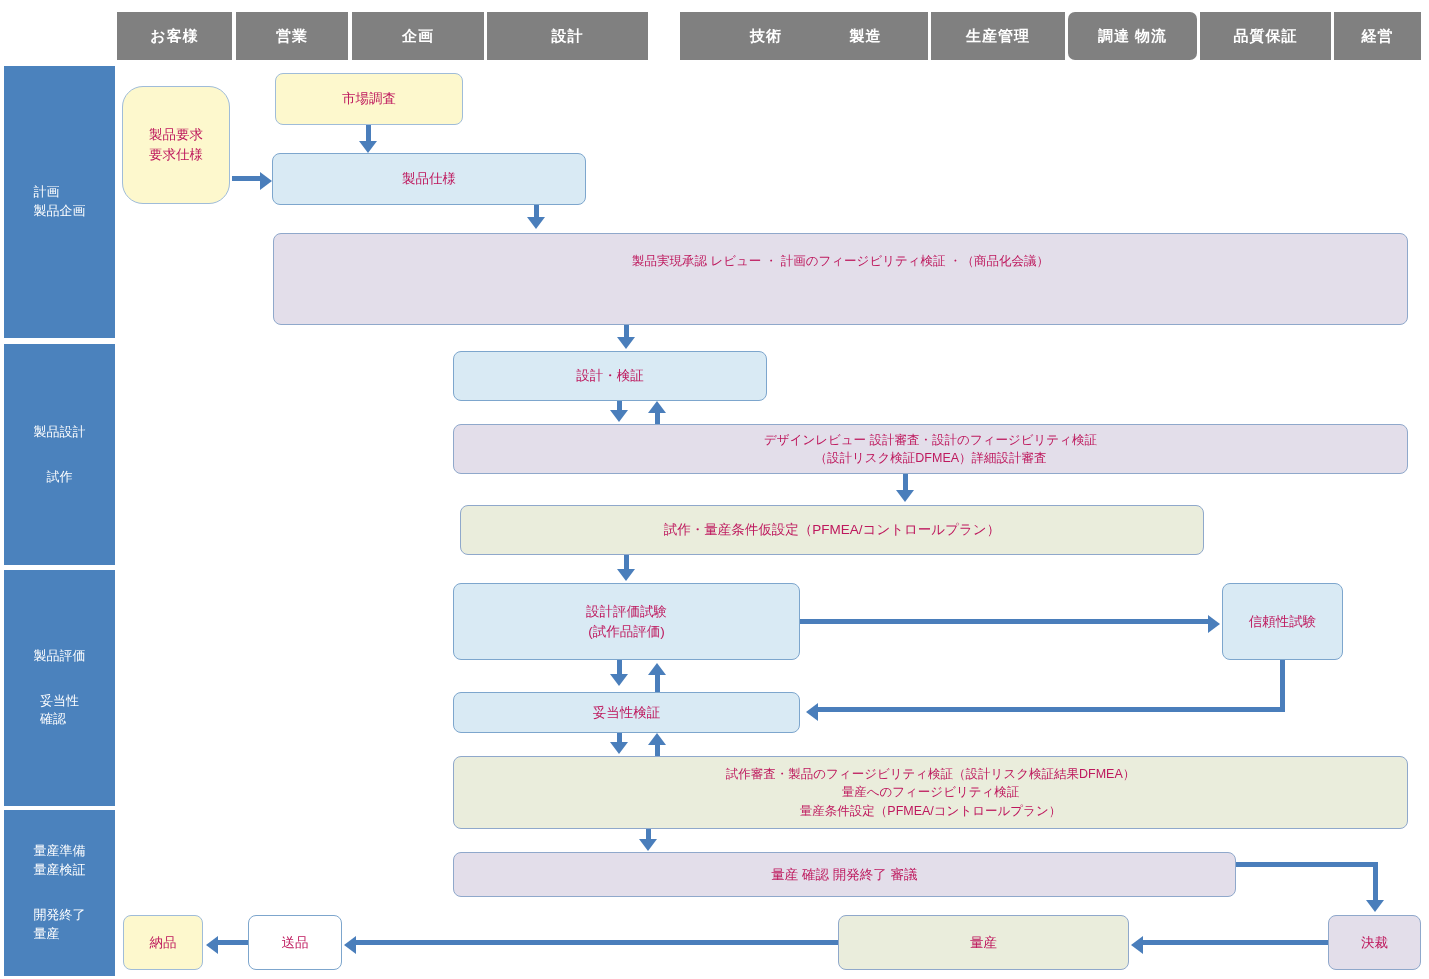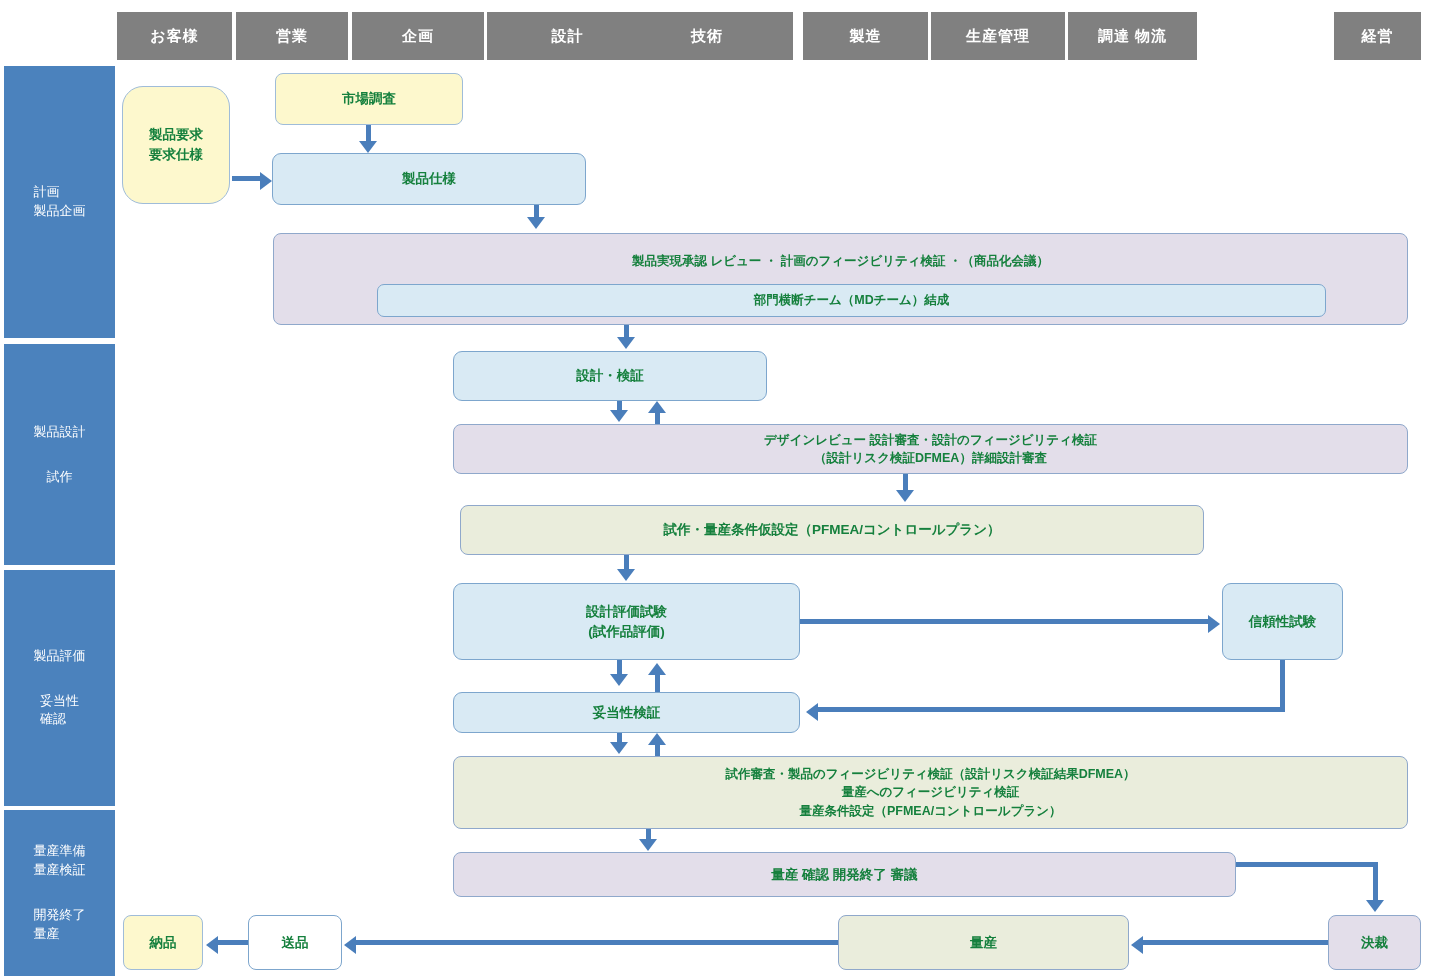--- a/index.html
+++ b/index.html
@@ -24,25 +24,25 @@
     box-sizing:border-box;
   }
   .phase .ph-line{display:block;white-space:pre-line;}
   .phase .ph-gap{height:26px;}
 
   
   .node{
     position:absolute;box-sizing:border-box;
     border:1px solid #7da6cd;border-radius:8px;
     display:flex;align-items:center;justify-content:center;
-    text-align:center;font-size:13.5px;color:#15803d;line-height:1.45;
-    white-space:pre-line;padding:2px 6px;font-weight:bold;
+    text-align:center;font-size:13.5px;color:#be185d;line-height:1.45;
+    white-space:pre-line;padding:2px 6px;
   }
   .n-yellow{background:#fdf8cd;border-color:#9fbcd9;}
-  .n-blue{background:#d9eaf4;border-color:#7da6cd;border-radius:9px;}
+  .n-blue{background:#d9eaf4;border-color:#7da6cd;}
   .n-purple{background:#e3deea;border-color:#8fa8cb;}
   .n-green{background:#eaeddc;border-color:#8fa8cb;}
   .n-white{background:#ffffff;border-color:#7da6cd;}
   .n-inner{background:#d9eaf4;border:1px solid #7da6cd;border-radius:7px;}
   .small{font-size:12.5px;}
 
   
   .ln{position:absolute;background:#4a7ebb;}
   .ln-v{width:5px;}
   .ln-h{height:5px;}
@@ -62,31 +62,34 @@
     </div>
   <div class="col-head" style="left:236px;width:112px;">
       <span>営業</span>
     </div>
   <div class="col-head" style="left:352px;width:132px;">
       <span>企画</span>
     </div>
   <div class="col-head" style="left:487px;width:161px;">
       <span>設計</span>
     </div>
-  <div class="col-head" style="left:621px;width:172px;">
+  <div class="col-head" style="left:680px;width:172px;">
       <span>技術</span>
     </div>
   <div class="col-head" style="left:803px;width:125px;">
       <span>製造</span>
     </div>
   <div class="col-head" style="left:931px;width:134px;">
       <span>生産管理</span>
     </div>
-  <div class="col-head" style="left:1068px;width:129px;">
+  <div class="col-head" style="left:1068px;width:129px;border-radius:7px;">
       <span>調達 物流</span>
+    </div>
+  <div class="col-head" style="left:1200px;width:131px;">
+      <span>品質保証</span>
     </div>
   <div class="col-head" style="left:1334px;width:87px;">
       <span>経営</span>
     </div>
 
   <div class="phase" style="top:66px;height:272px;">
     <span class="ph-line">計画
 製品企画</span>
   </div>
   <div class="phase" style="top:344px;height:221px;">
@@ -176,23 +179,20 @@
     <span>市場調査</span>
   </div>
 
   <div class="node n-blue" style="left:272px;top:153px;width:314px;height:52px;">
     <span>製品仕様</span>
   </div>
 
   <div class="node n-purple" style="left:273px;top:233px;width:1135px;height:92px;align-items:flex-start;padding-top:18px;">
     <span class="small">製品実現承認  レビュー  ・  計画のフィージビリティ検証  ・（商品化会議）</span>
   </div>
-  <div class="node n-inner" style="left:377px;top:284px;width:949px;height:33px;">
-    <span class="small">部門横断チーム（MDチーム）結成</span>
-  </div>
 
   <div class="node n-blue" style="left:453px;top:351px;width:314px;height:50px;align-items:center;">
     <span>設計・検証</span>
   </div>
 
   <div class="node n-purple" style="left:453px;top:424px;width:955px;height:50px;">
     <span class="small">デザインレビュー  設計審査・設計のフィージビリティ検証
 （設計リスク検証DFMEA）詳細設計審査</span>
   </div>
 

